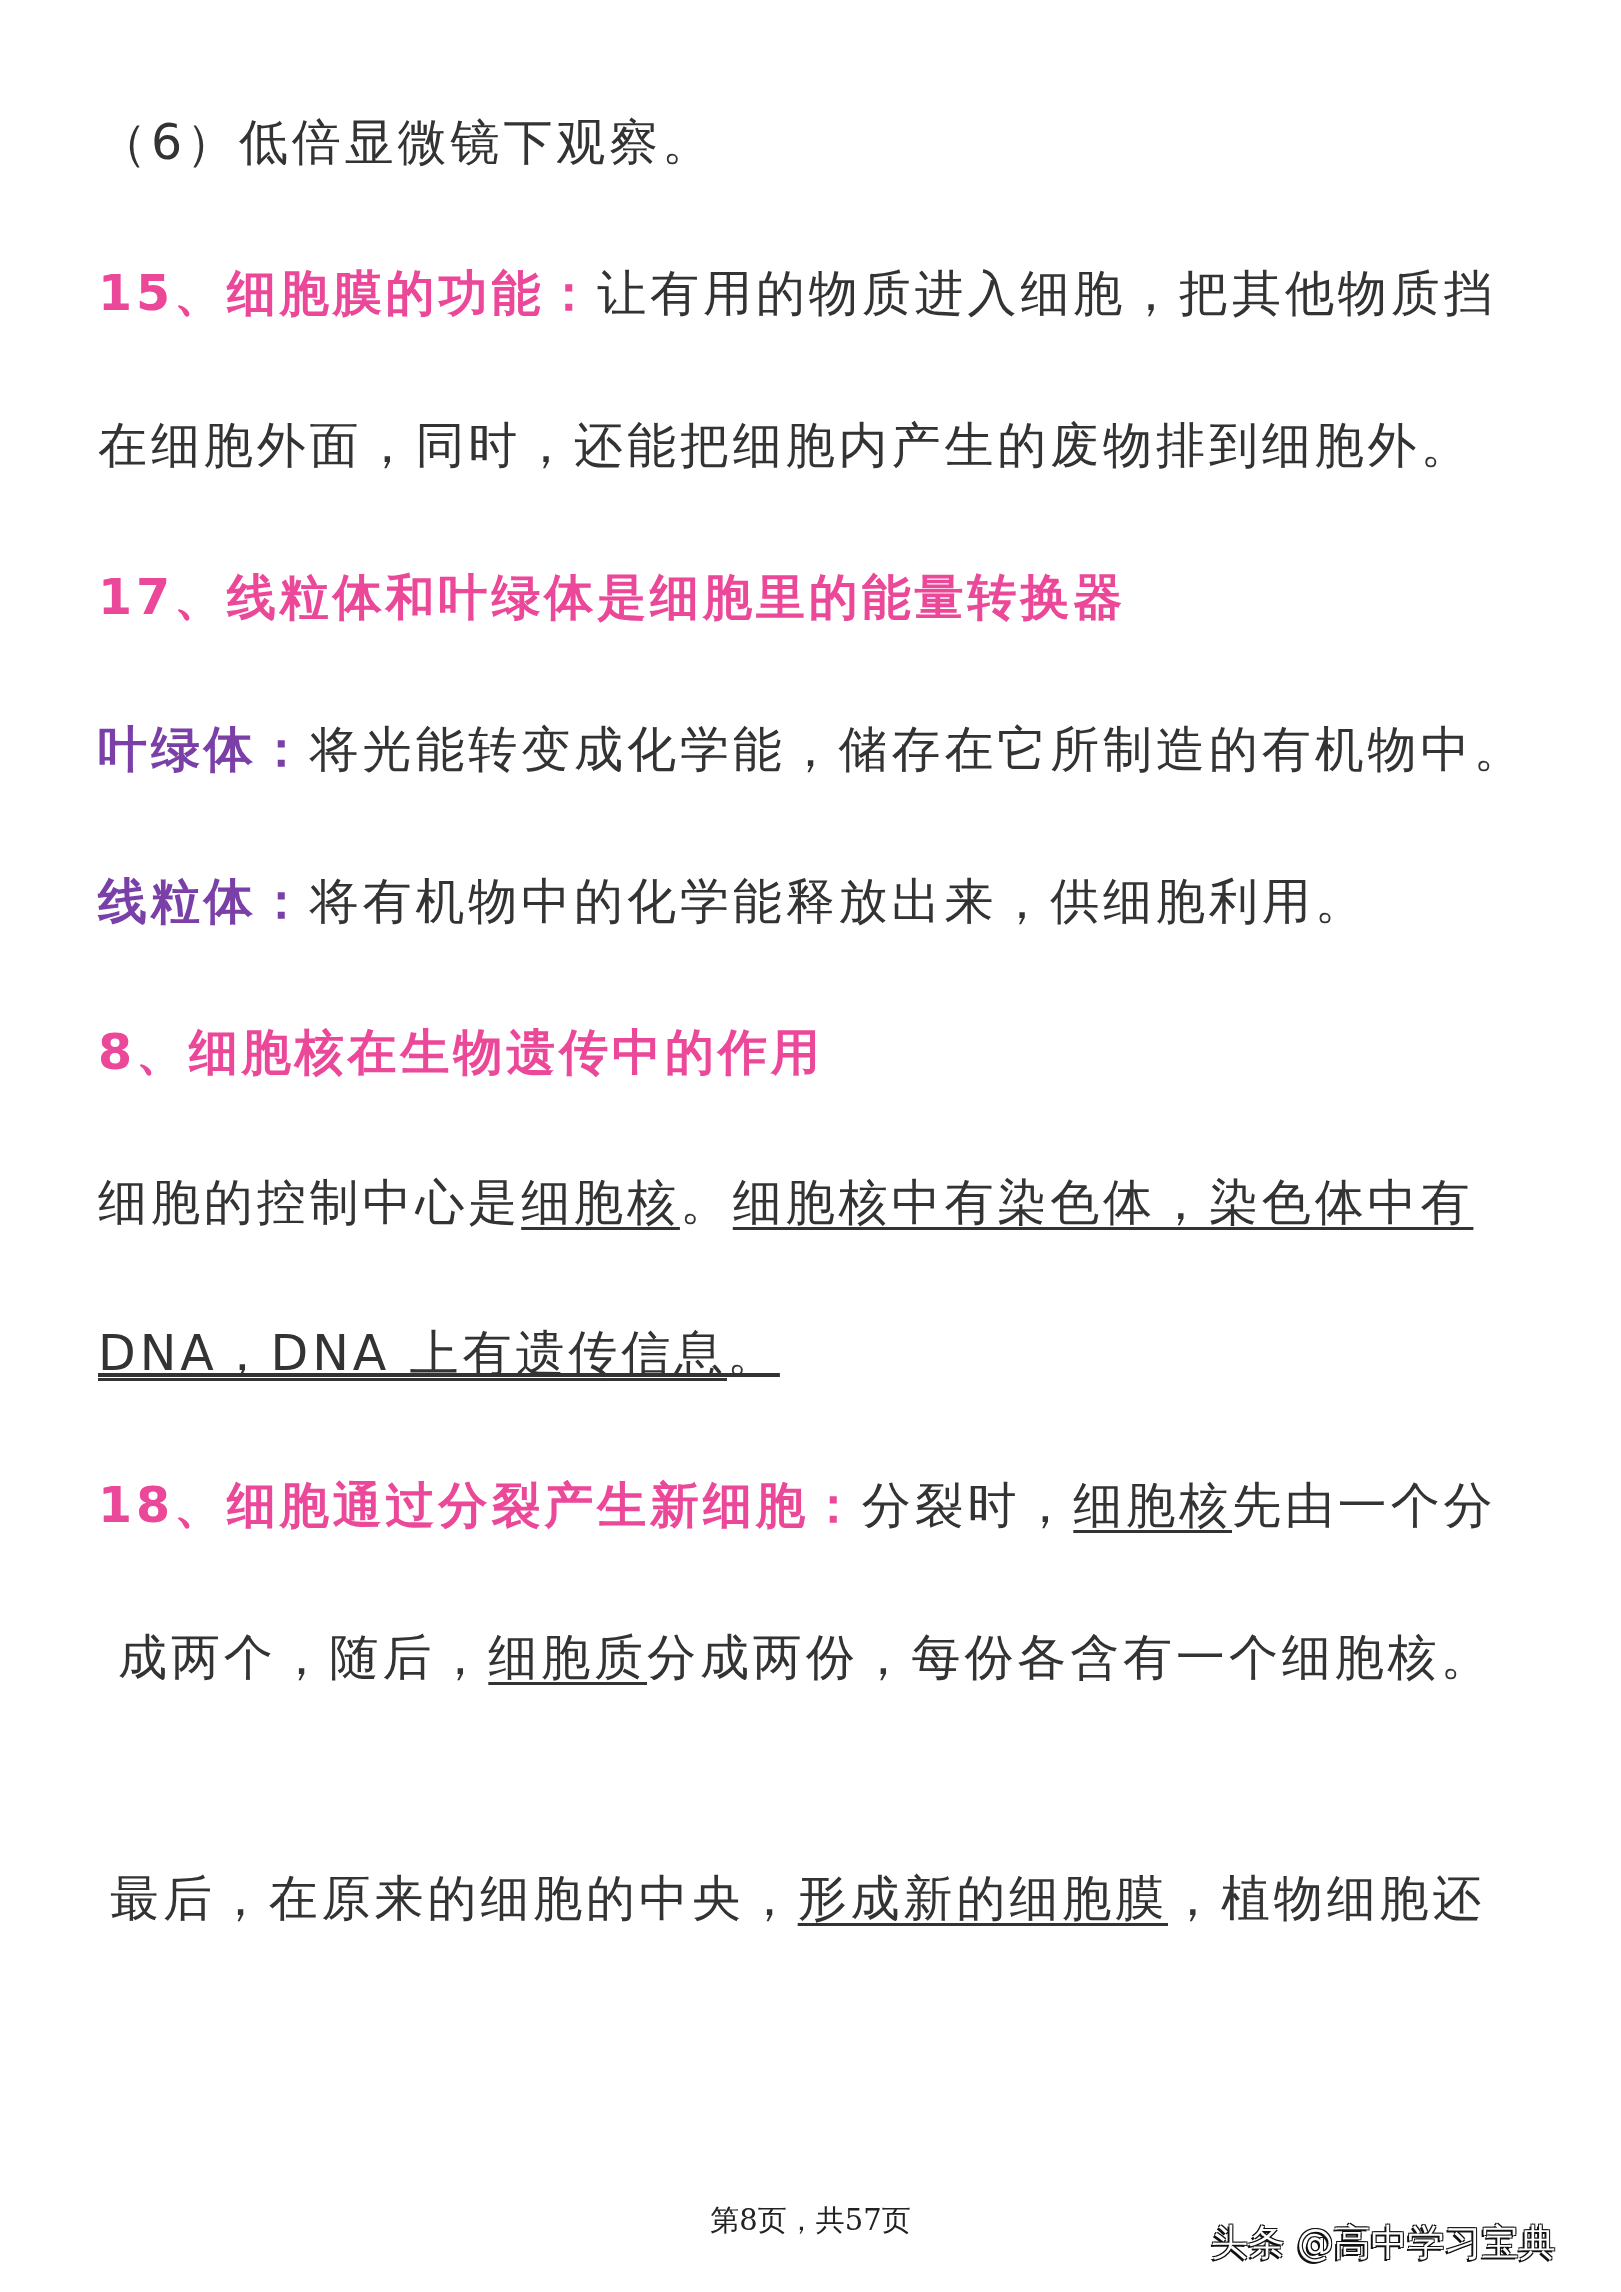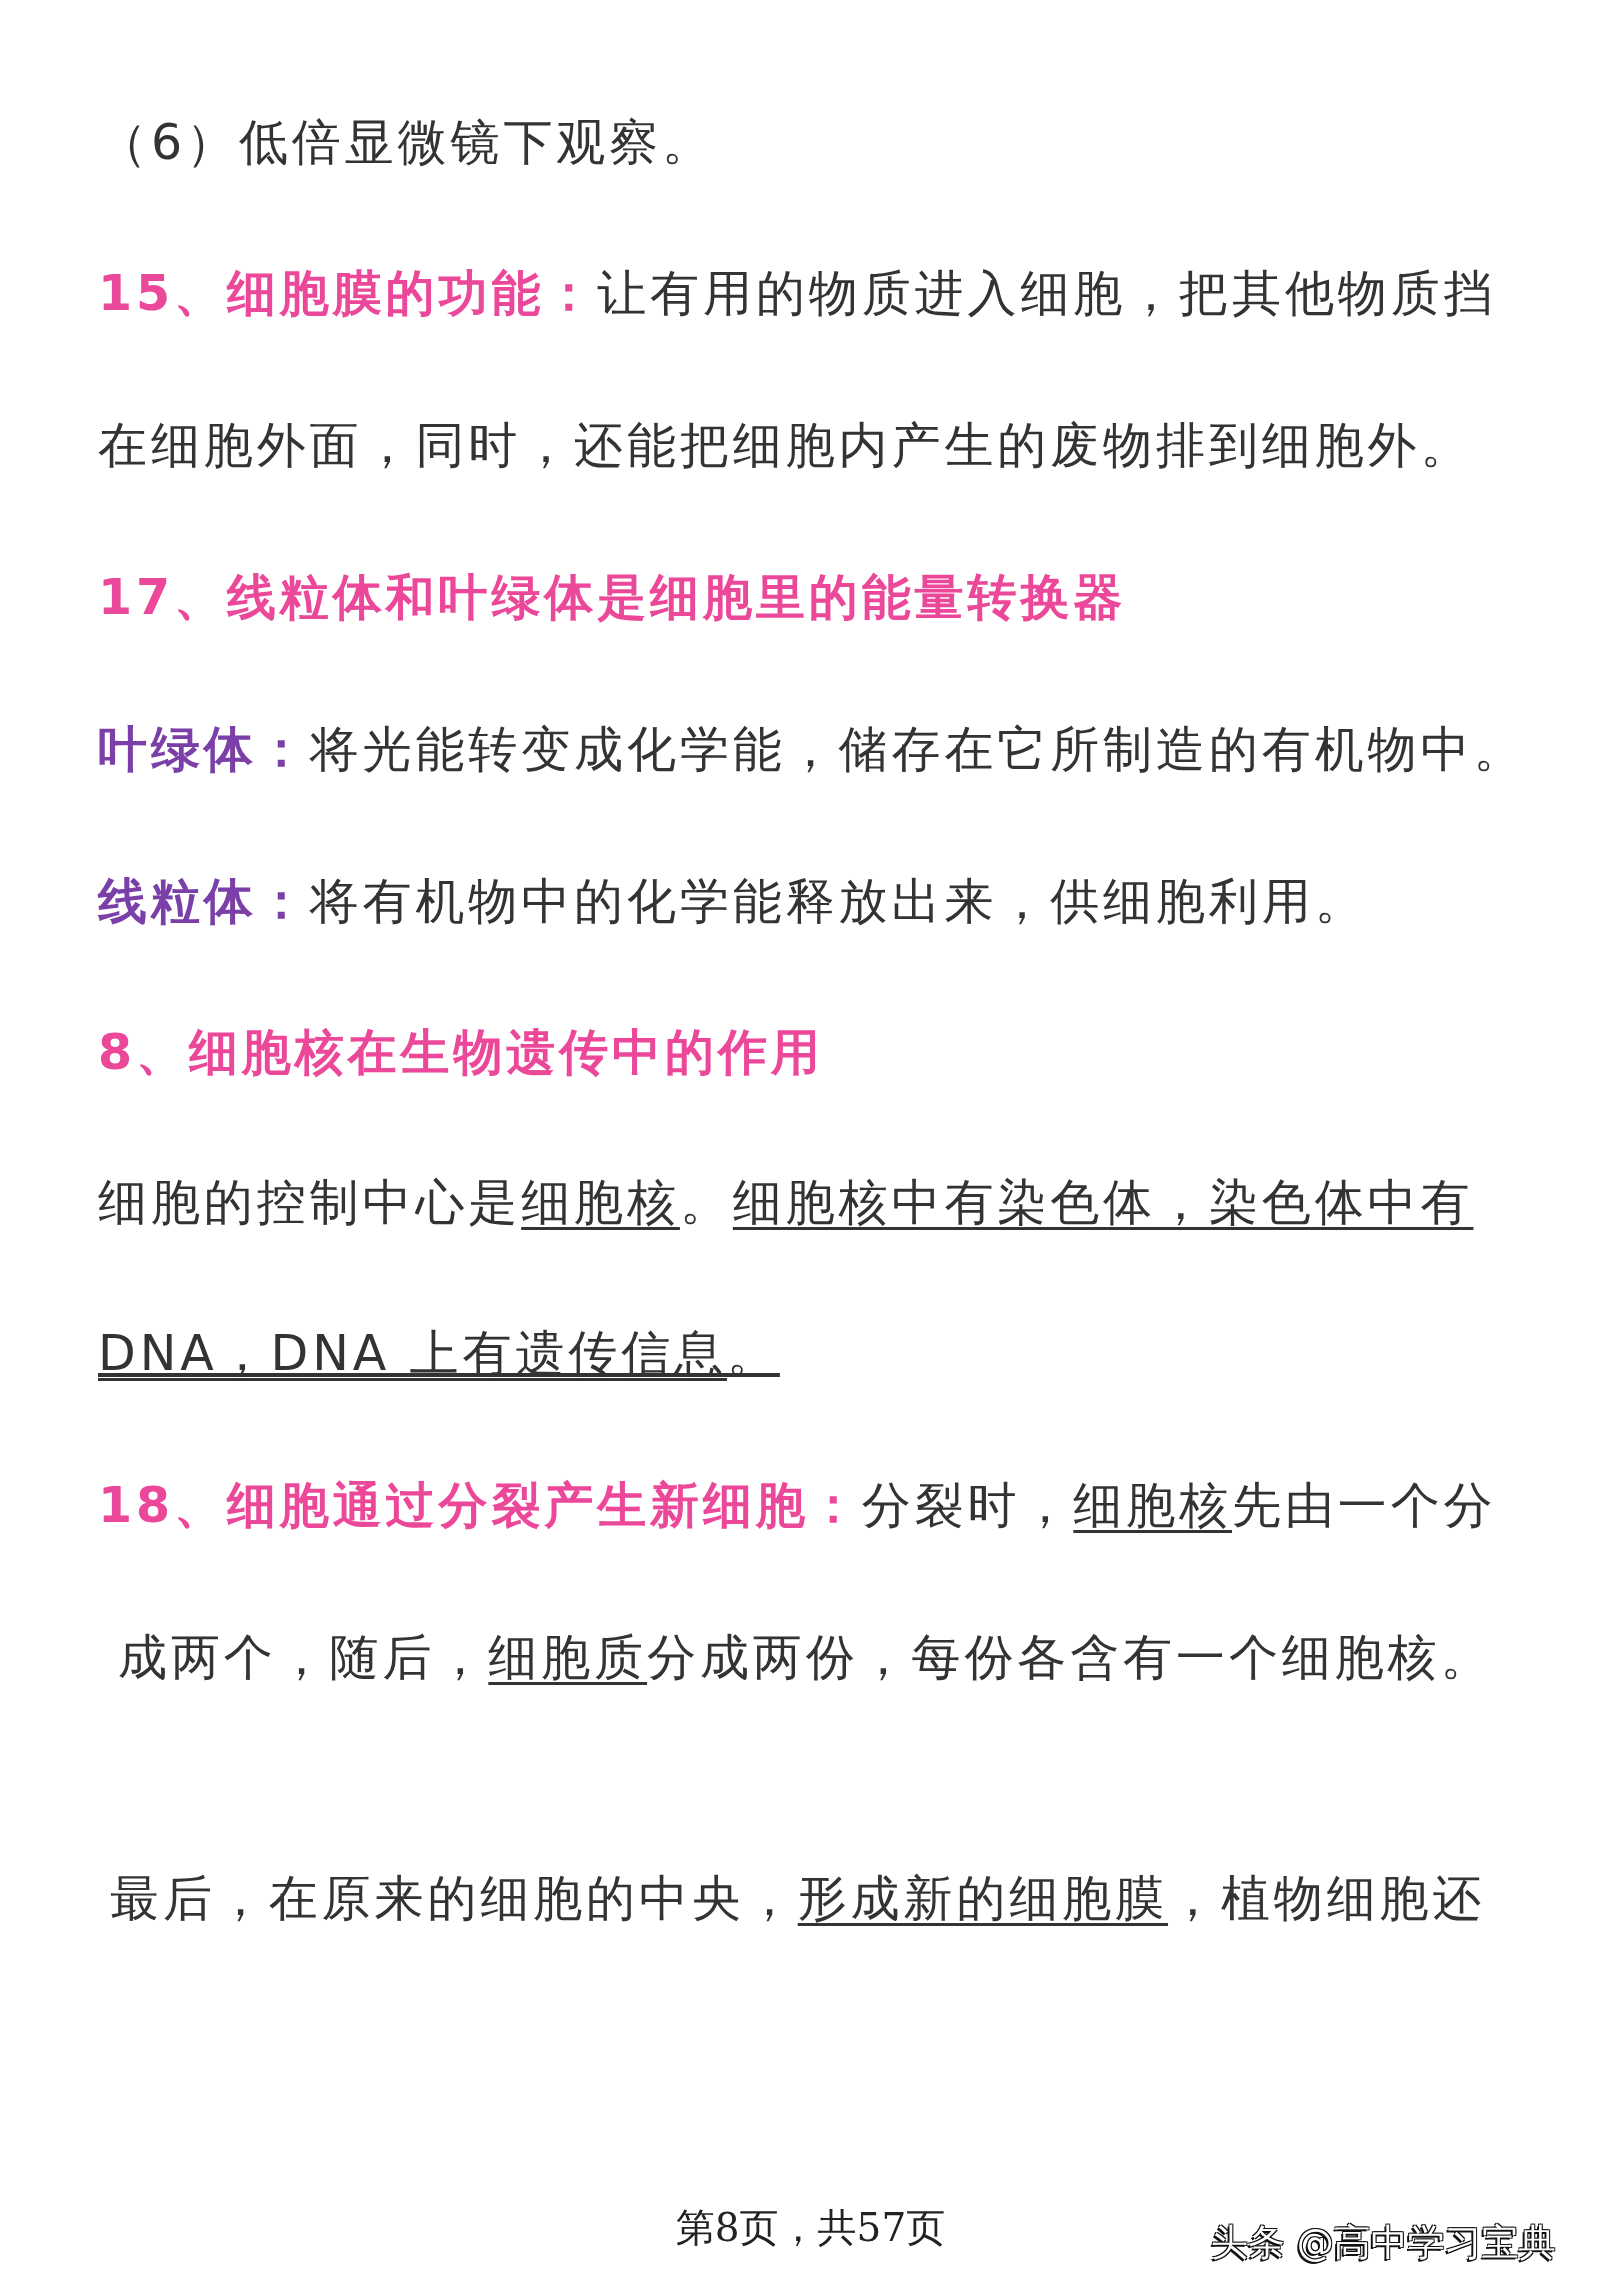--- a/index.html
+++ b/index.html
@@ -8,21 +8,21 @@
   .line {
     position: absolute; left: 98px; height: 78px; line-height: 78px;
     font-family: "DejaVu Sans", "Liberation Sans", sans-serif;
     font-size: 49px; color: #333333; white-space: nowrap; letter-spacing: 3.9px;
   }
   .seg-green { color: #ec4899; font-weight: bold; }
   .seg-purple { color: #7b3fa8; font-weight: bold; }
   .seg-u { text-decoration: underline; text-decoration-thickness: 2.9px; text-underline-offset: 7.8px; }
   .footer-page {
     position: absolute; left: 0; width: 1621px; top: 2201px; text-align: center;
-    font-family: "DejaVu Serif", "Liberation Serif", serif; font-size: 39px; color: #222;
+    font-family: "DejaVu Serif", "Liberation Serif", serif; font-size: 29px; color: #222;
   }
   .watermark {
     position: absolute; left: 1211px; top: 2218px; font-size: 37px; color: #ffffff;
     font-family: "DejaVu Sans", sans-serif;
     text-shadow: -2px 2px 0 #111, 1px -1px 0 #111, -1px -1px 0 #111, 1px 1px 0 #111;
   }
 </style>
 </head>
 <body>
 

